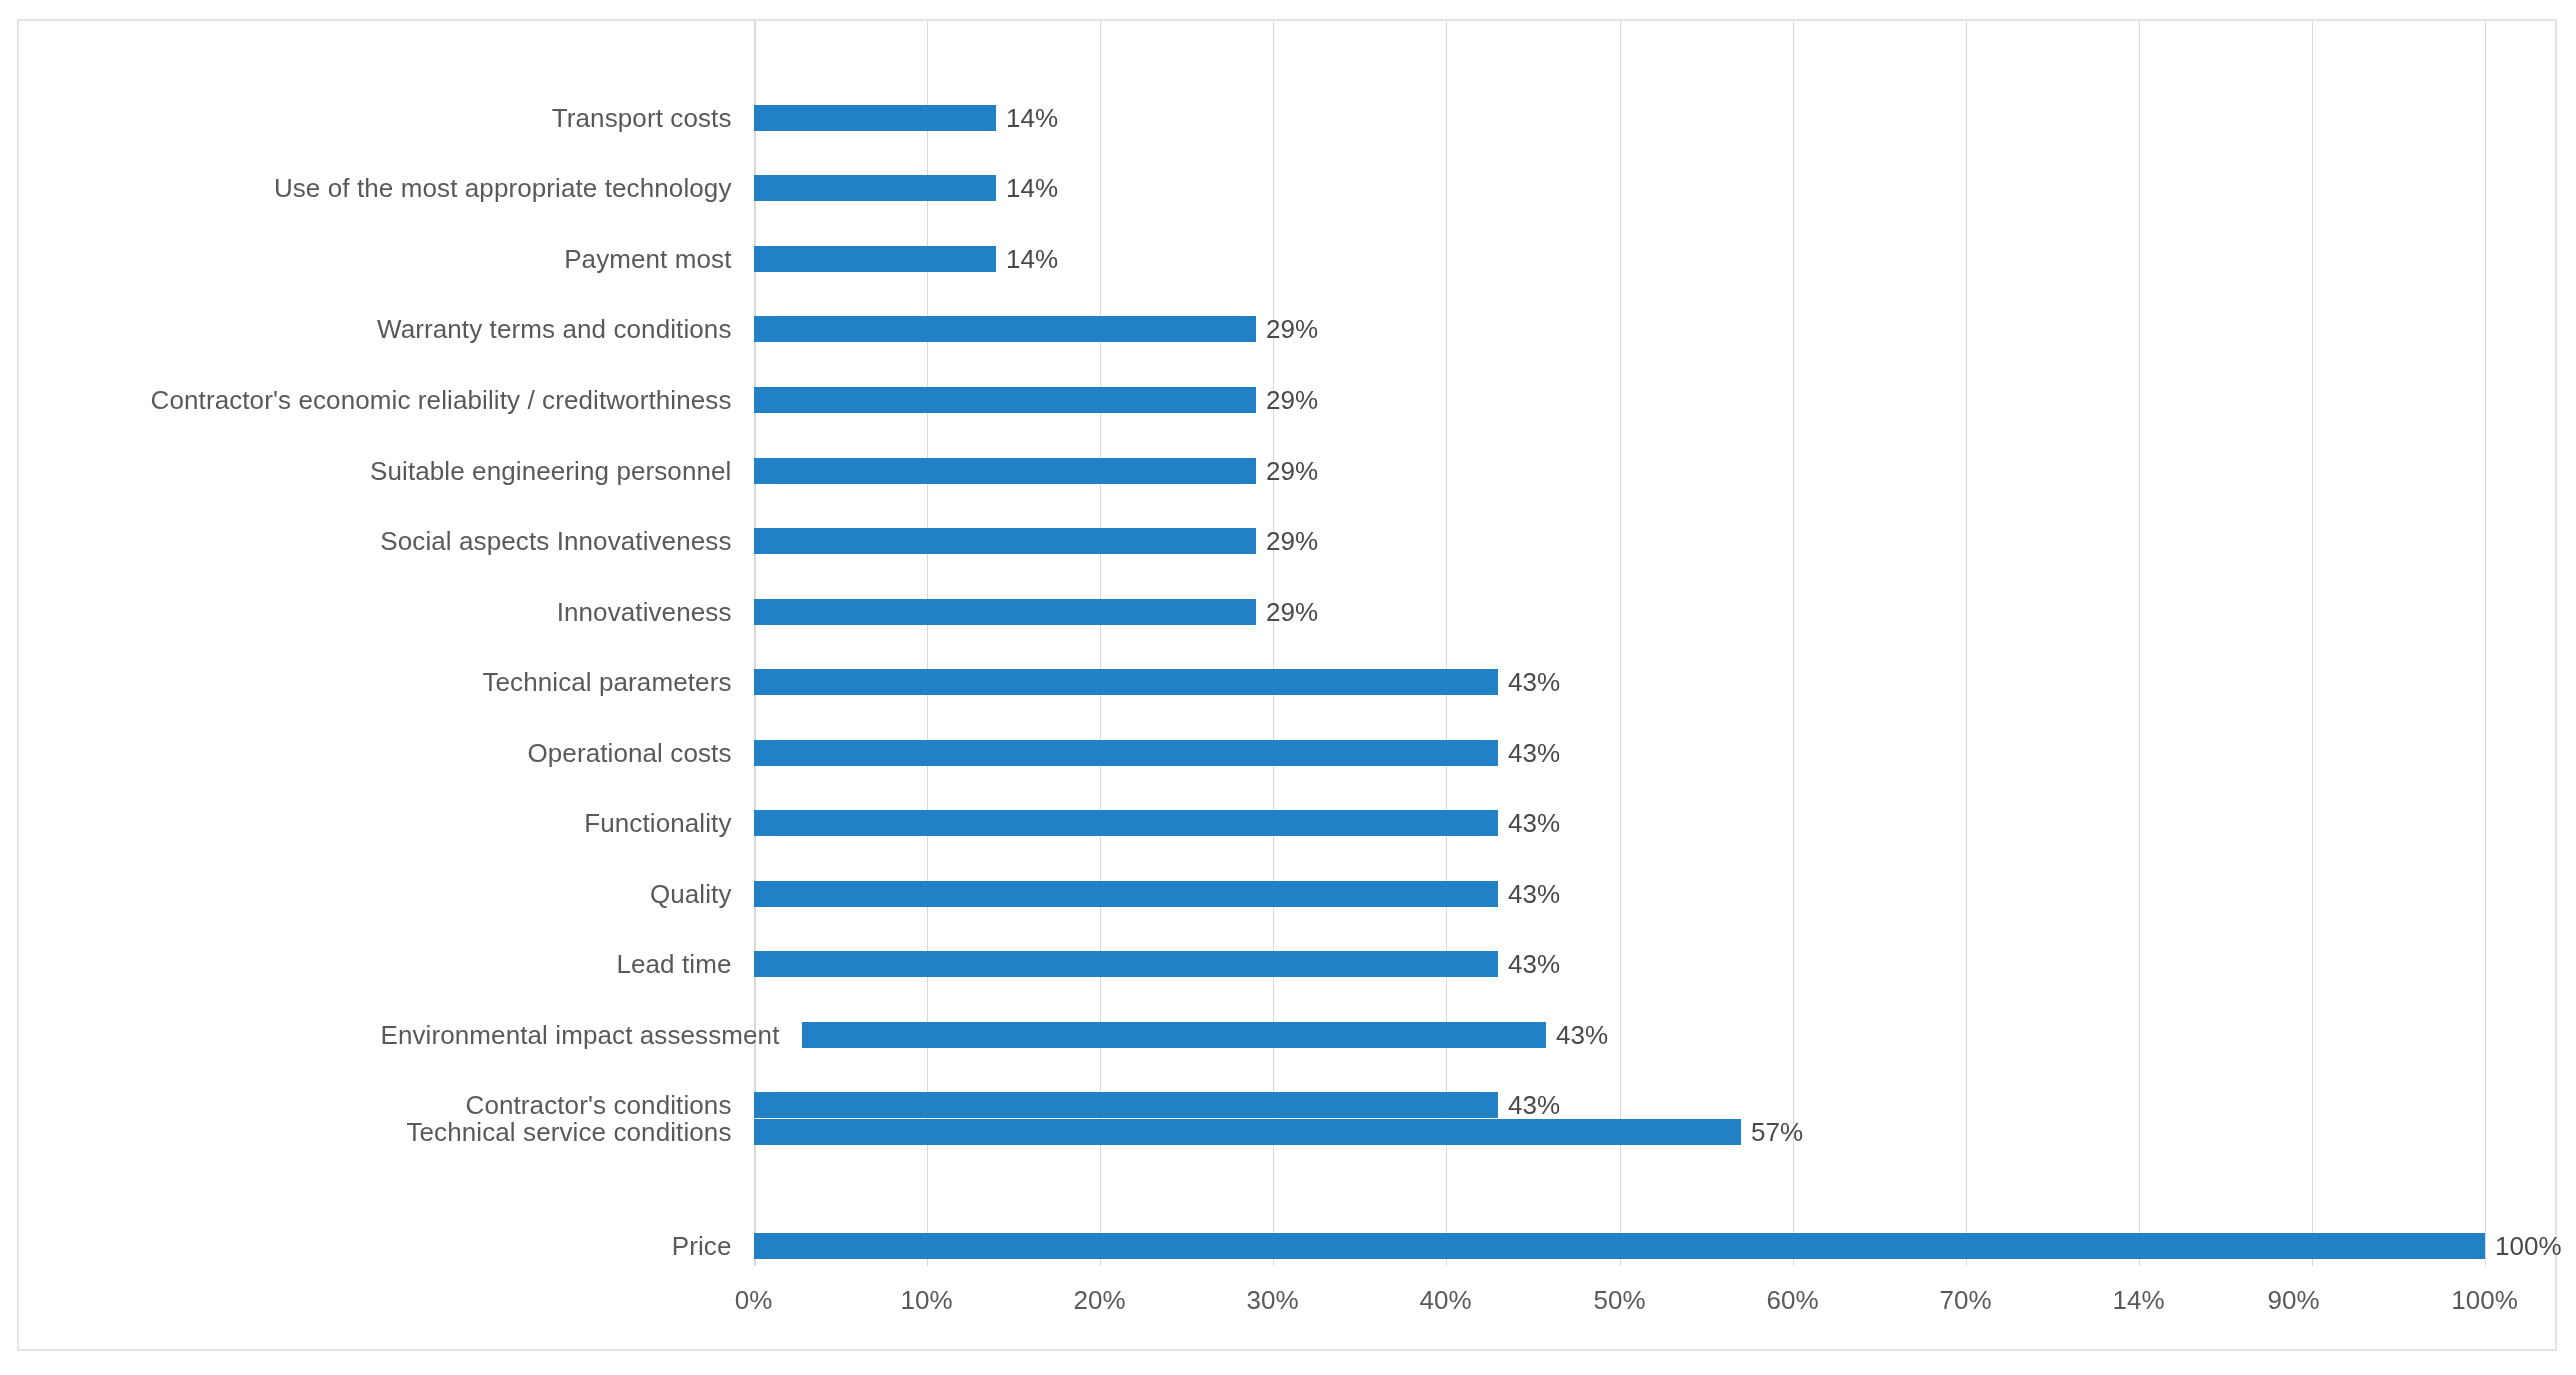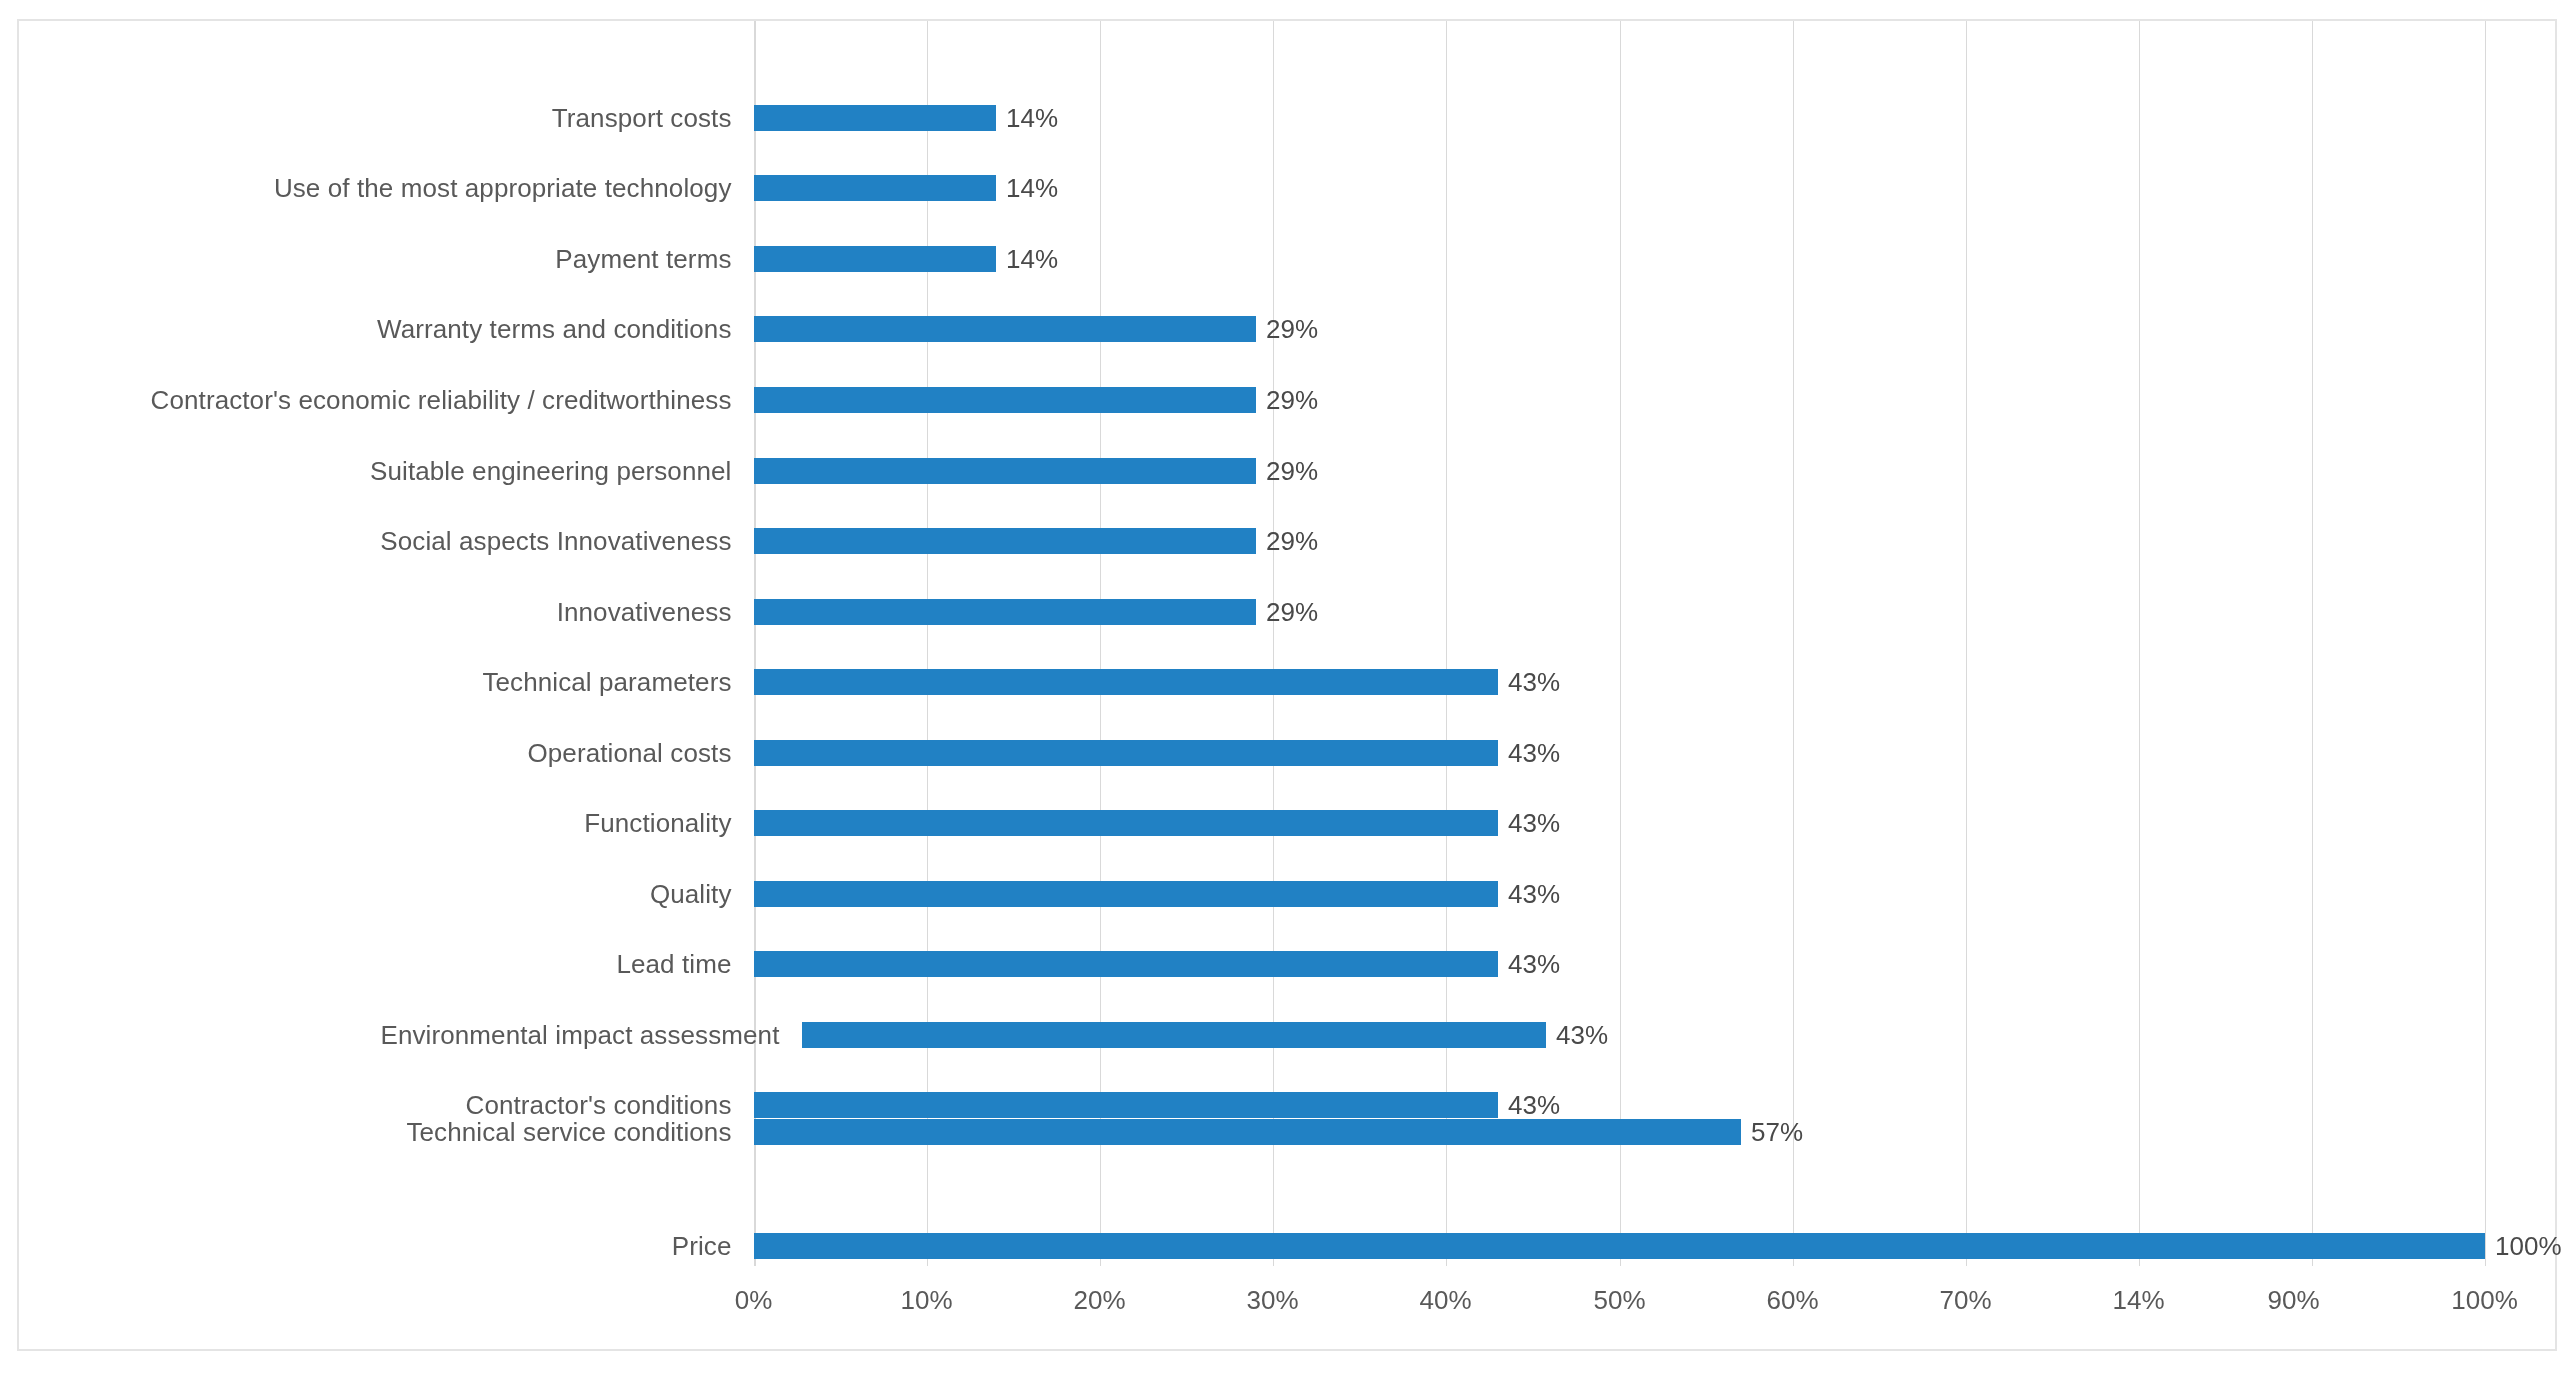--- a/index.html
+++ b/index.html
@@ -140,21 +140,21 @@
         </div>
       </div>
       <div class="row" style="top: 132px;">
         <div class="cat-label">Use of the most appropriate technology</div>
         <div class="bar-wrap">
           <div class="bar" style="width: 242px; background: rgb(33, 129, 196);"></div>
           <div class="bar-value" style="left: 242px;">14%</div>
         </div>
       </div>
       <div class="row" style="top: 203px;">
-        <div class="cat-label">Payment terms</div>
+        <div class="cat-label">Payment most</div>
         <div class="bar-wrap">
           <div class="bar" style="width: 242px; background: rgb(33, 129, 196);"></div>
           <div class="bar-value" style="left: 242px;">14%</div>
         </div>
       </div>
       <div class="row" style="top: 273px;">
         <div class="cat-label">Warranty terms and conditions</div>
         <div class="bar-wrap">
           <div class="bar" style="width: 502px; background: rgb(33, 129, 196);"></div>
           <div class="bar-value" style="left: 502px;">29%</div>

